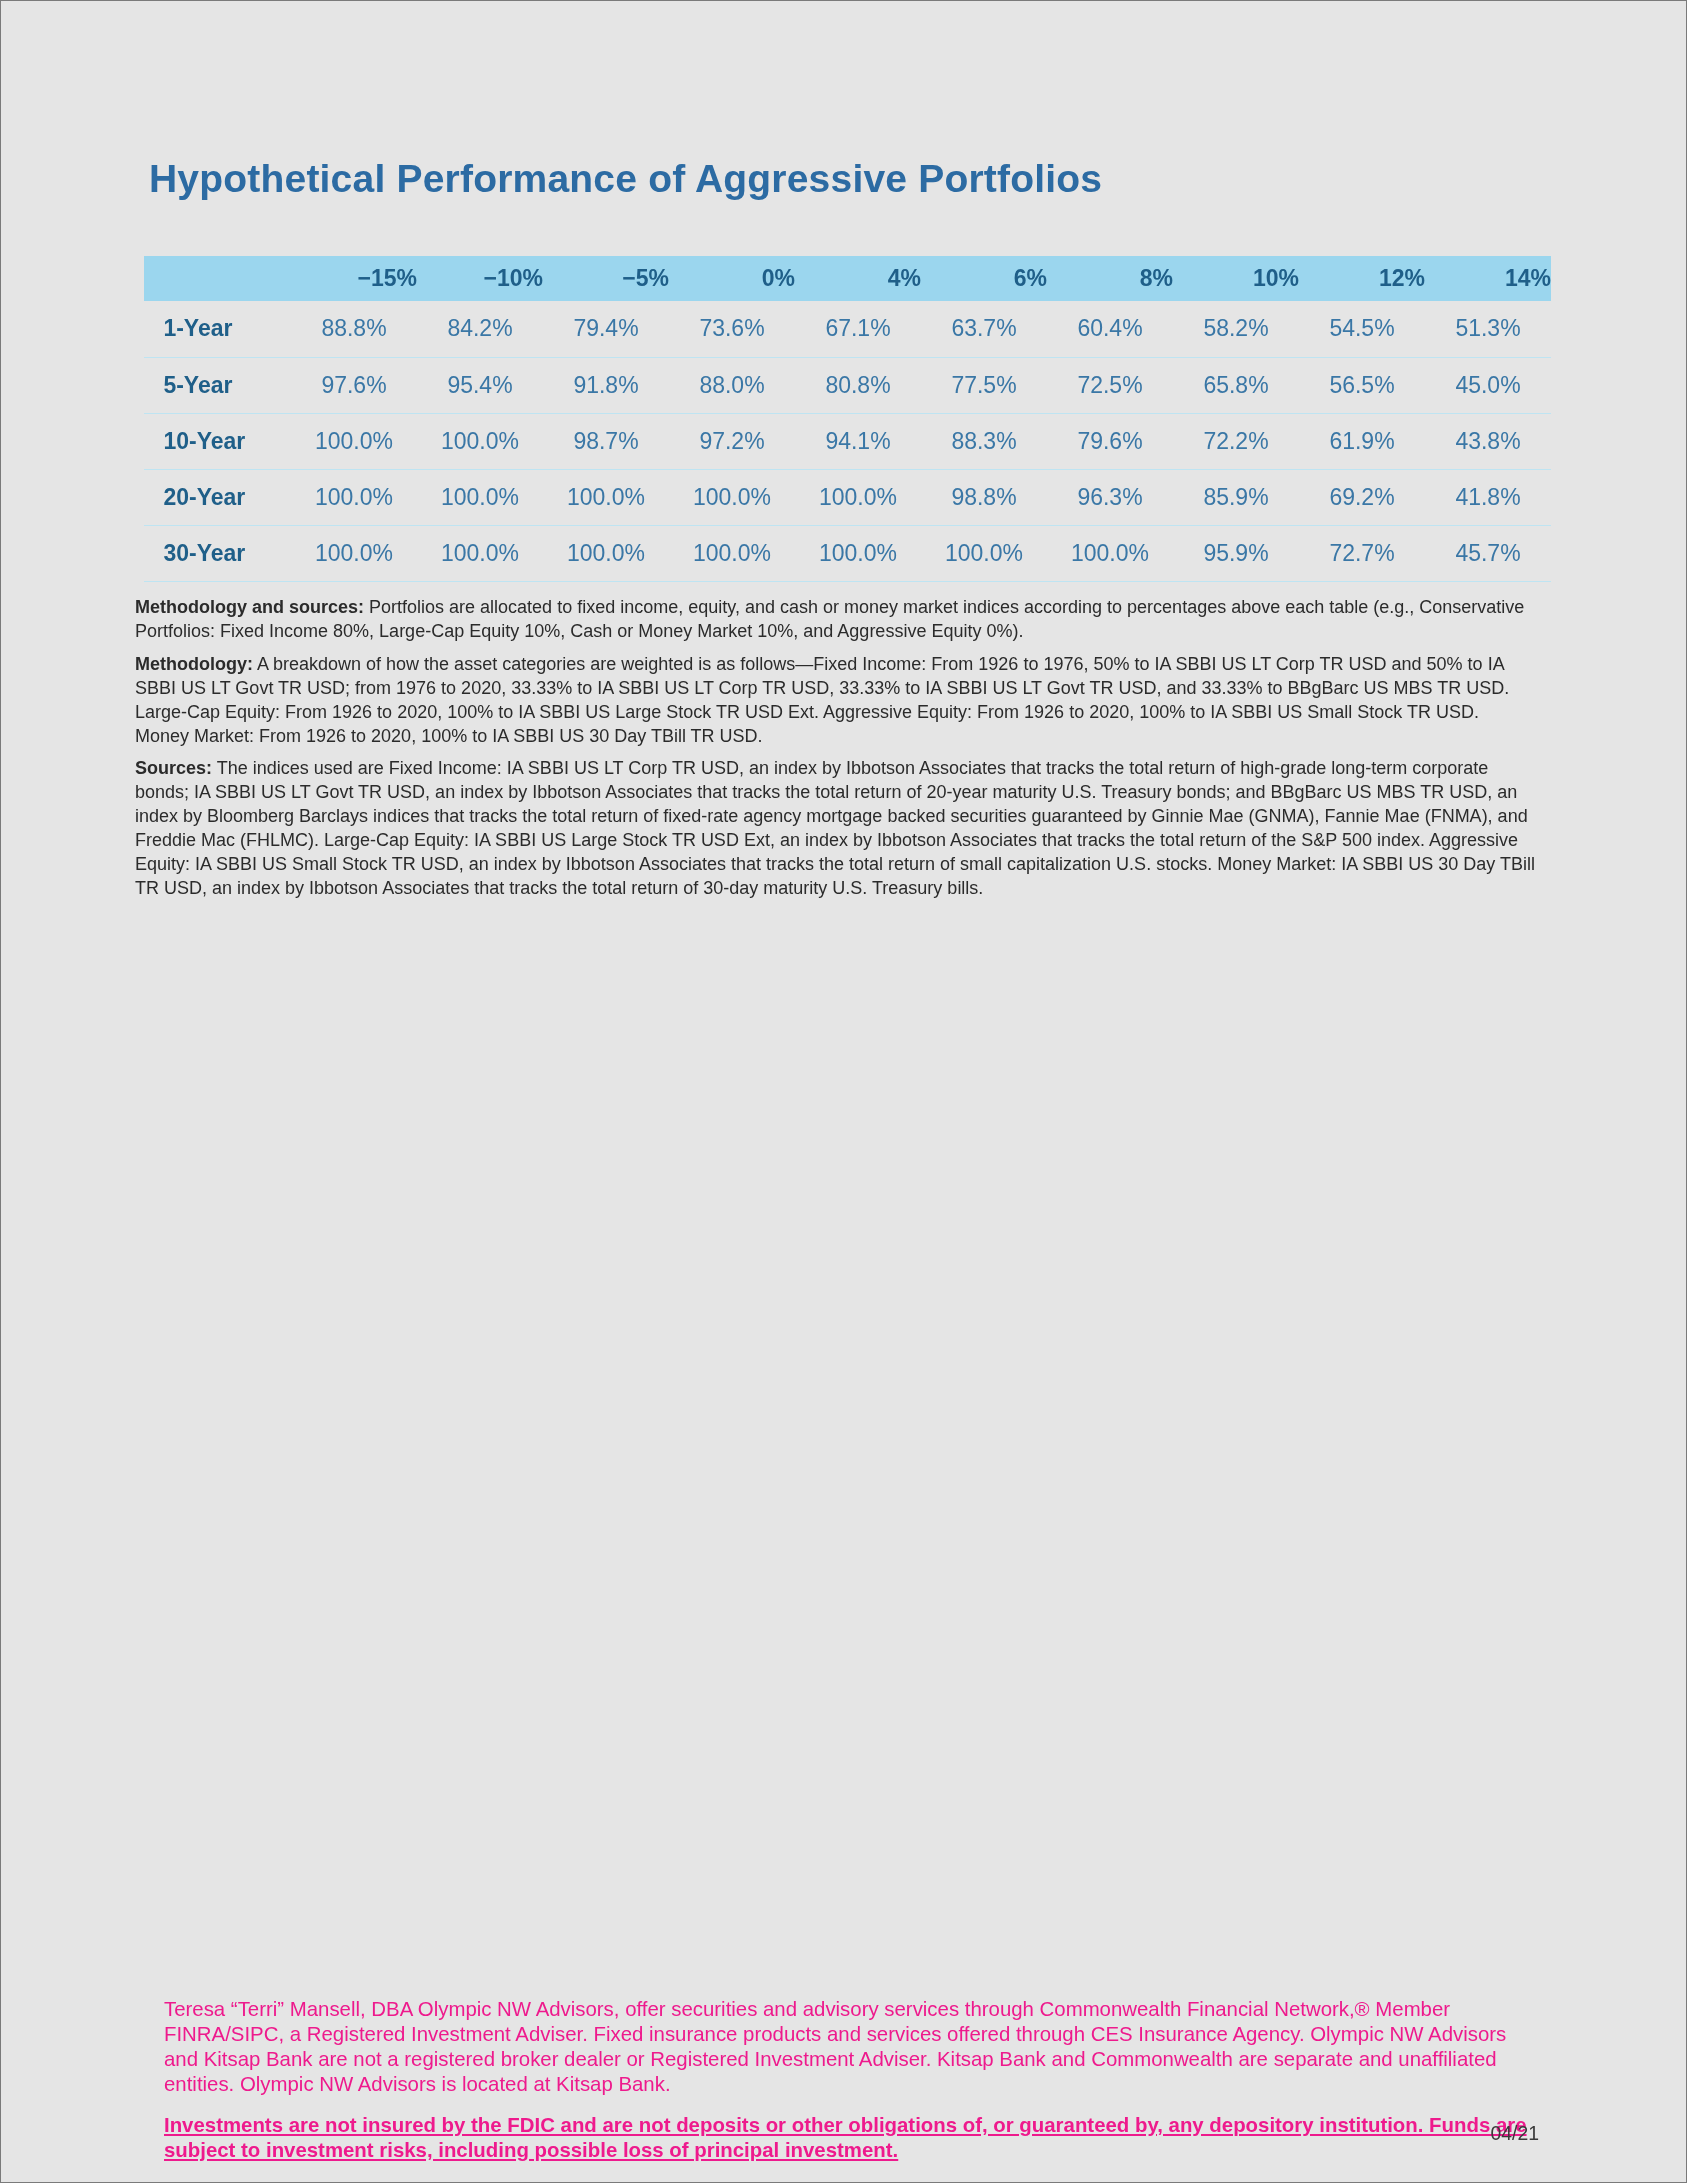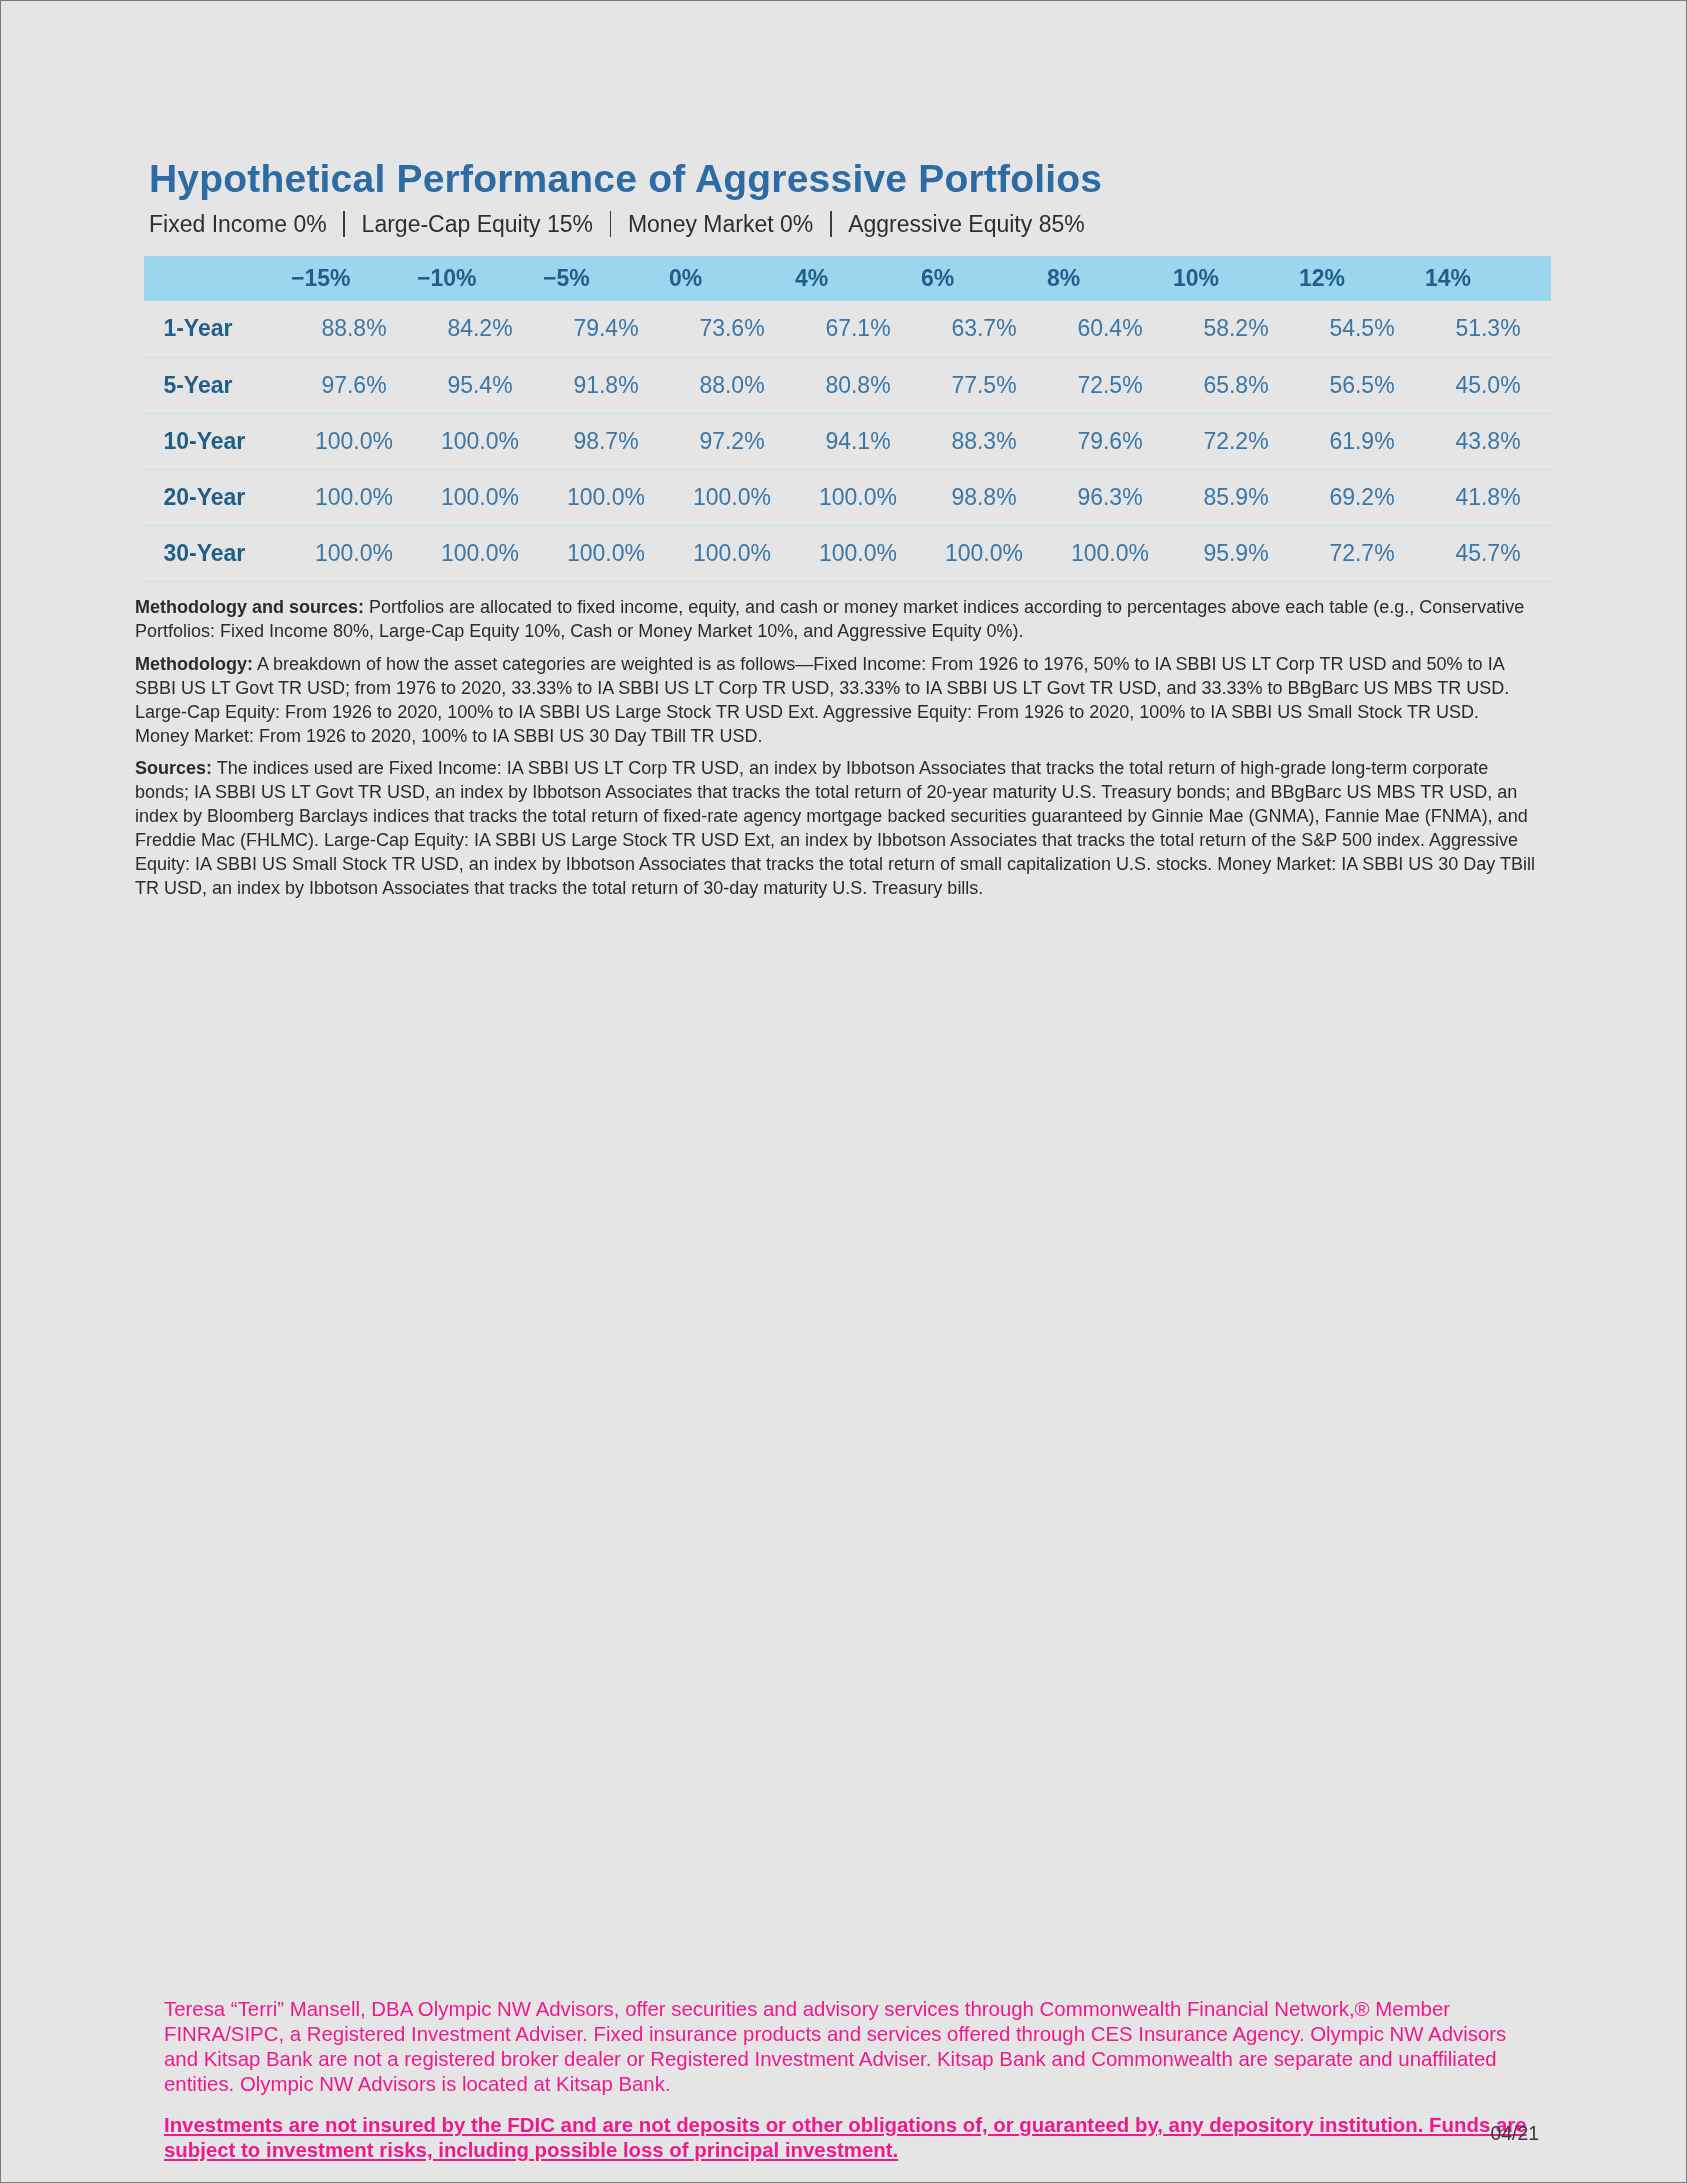--- a/index.html
+++ b/index.html
@@ -34,21 +34,21 @@
   }
   table.perf{
     position:absolute;top:255px;left:143px;width:1407px;
     border-collapse:collapse;table-layout:fixed;
     font-size:23px;
   }
   table.perf col.label-col{width:147px;}
   table.perf thead tr{height:45px;}
   table.perf thead th{
     background:var(--header-bg);color:var(--deep-blue);
-    font-weight:600;text-align:left;padding:0;
+    font-weight:600;text-align:right;padding:0;
   }
   table.perf tbody tr{height:56px;border-bottom:1.9px solid var(--divider);}
   table.perf tbody th{
     text-align:left;padding-left:19.4px;font-weight:600;color:var(--deep-blue);
   }
   table.perf tbody td{text-align:center;color:var(--value-blue);font-weight:400;}
   .notes{
     position:absolute;top:594px;left:134px;width:1400px;
     font-size:18px;line-height:24px;color:var(--body-text);
   }
@@ -65,21 +65,20 @@
     font-size:19.4px;color:#3A3A3A;
   }
 </style>
 </head>
 <body>
 
 <div class="page">
 
   <h1 class="page-title">Hypothetical Performance of Aggressive Portfolios</h1>
 
-  <div class="subtitle"><span>Fixed Income 0%</span><span class="sep"></span><span>Large-Cap Equity 15%</span><span class="sep"></span><span>Money Market 0%</span><span class="sep"></span><span>Aggressive Equity 85%</span></div>
 
   <table class="perf">
     <colgroup>
       <col class="label-col">
       <col>
         <col>
         <col>
         <col>
         <col>
         <col>

